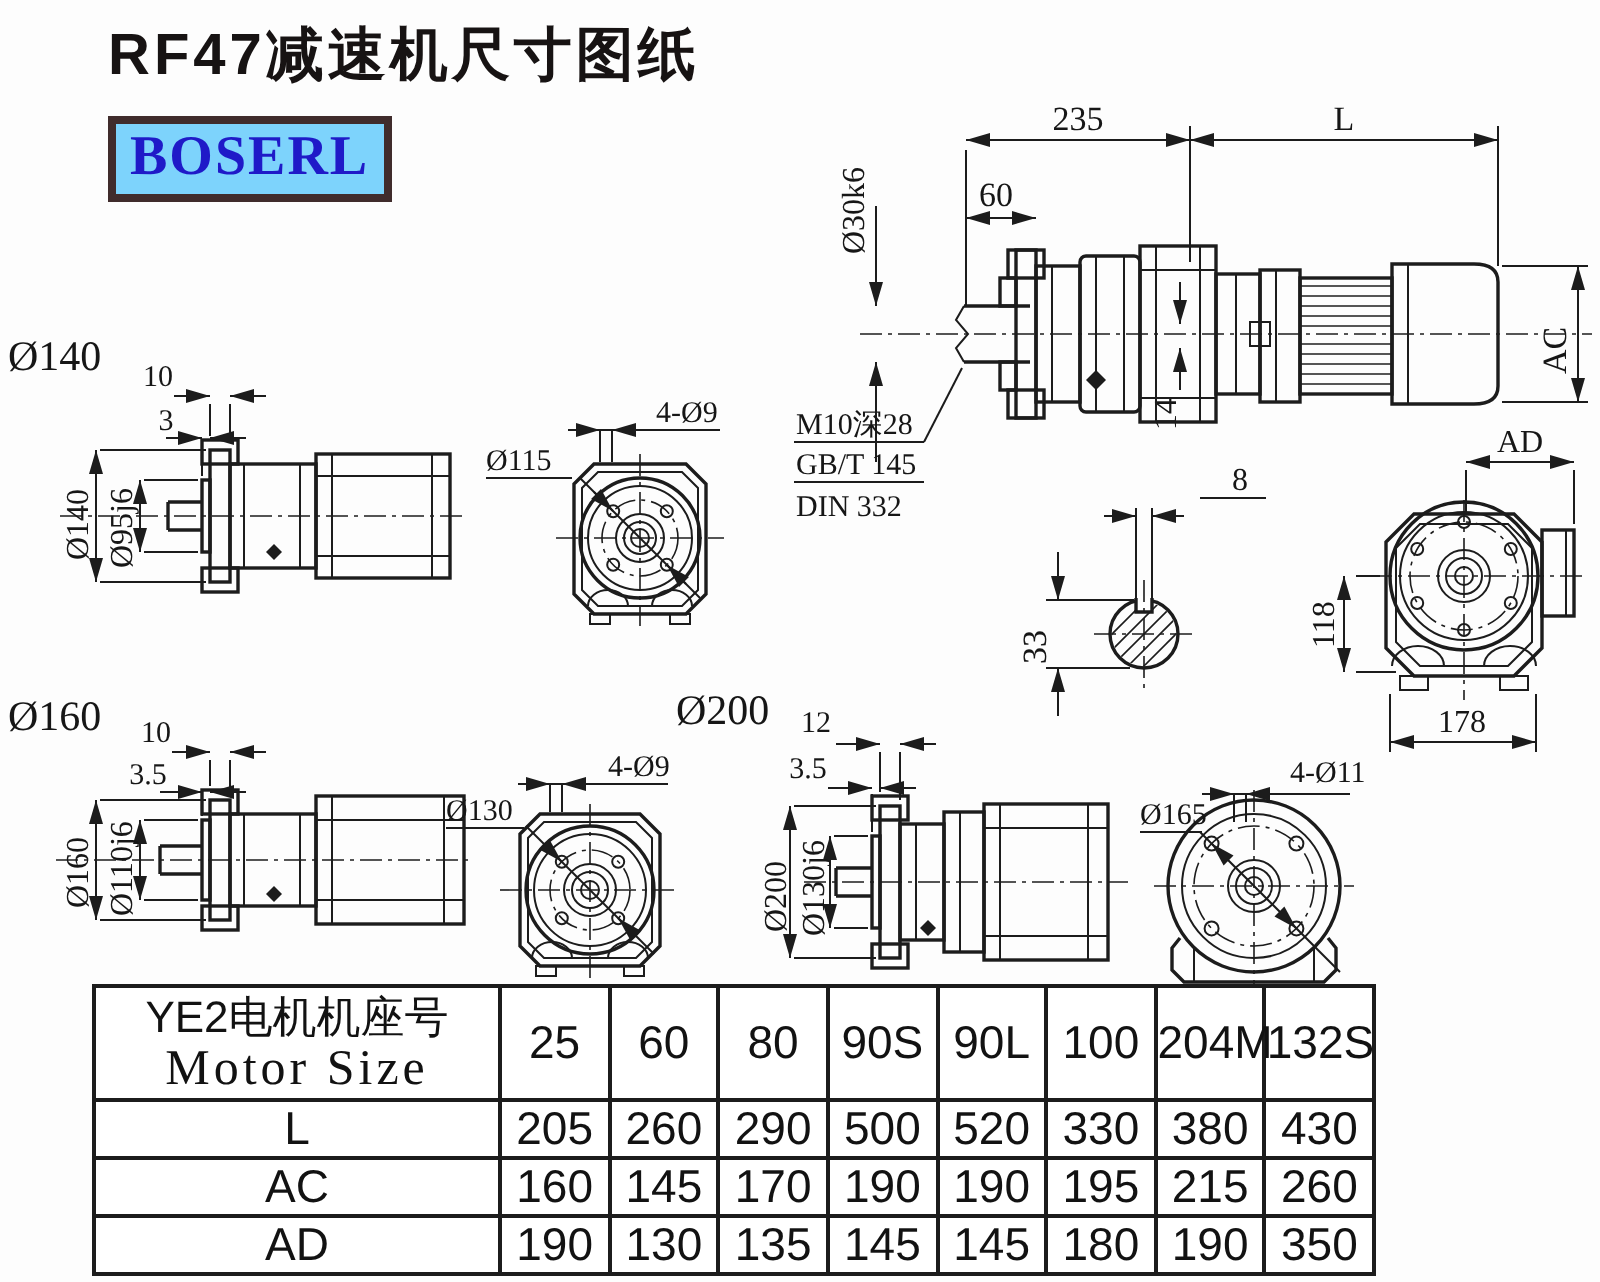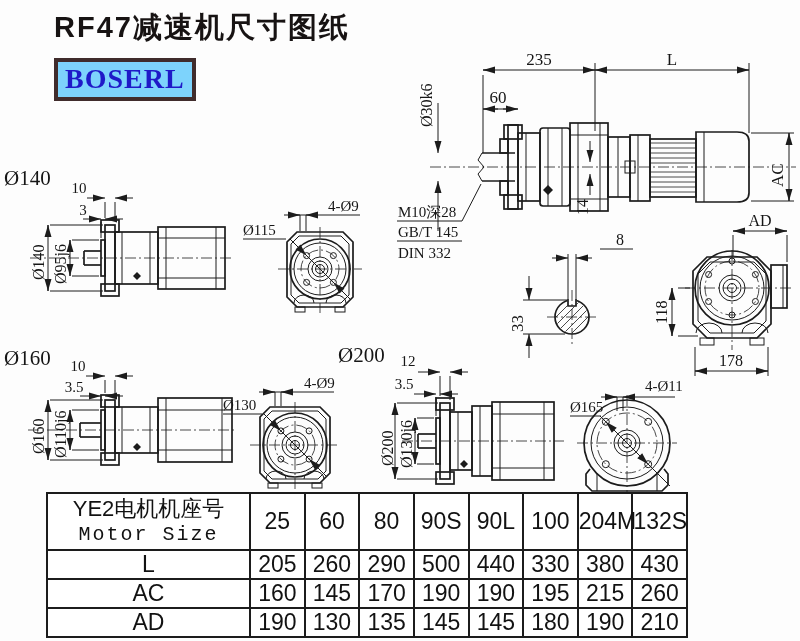--- a/index.html
+++ b/index.html
@@ -18,21 +18,21 @@
   svg text { fill:#161616; font-family:"Liberation Serif", serif; }
   .d15{font-size:15px} .d16{font-size:16px} .d17{font-size:17px} .d21{font-size:21px}
   .mid{text-anchor:middle}
   #dim-table { position:absolute; left:0; top:492px; width:642px; border-collapse:collapse; table-layout:fixed; background:#fff; font-family:"Liberation Sans", sans-serif;margin-left:46px; }
   #dim-table th, #dim-table td { border:2px solid #1c1c1c; text-align:center; vertical-align:middle; font-weight:normal; color:#121212; }
   #dim-table tr.hd { height:57px; }
   #dim-table tr.dr { height:29px; }
   #dim-table td { font-size:23px; }
   #dim-table th { font-size:23px; }
   .hcn { font-size:22px; line-height:26px; }
-  .hen { font-size:20px; line-height:26px; font-family:Liberation Mono, monospace; letter-spacing:2px; }
+  .hen { font-size:25px; line-height:26px; font-family:Liberation Serif, serif; letter-spacing:2px; }
 </style>
 </head>
 <body>
 
 <div id="title" class="abs">RF47减速机尺寸图纸</div>
 <div id="logo" class="abs">BOSERL</div>
 
 <svg style="left:392px;top:45px" width="408" height="248" viewBox="0 0 408 248">
   <defs>
     <marker id="ar" markerWidth="13" markerHeight="9" refX="12.5" refY="4.5" orient="auto" markerUnits="userSpaceOnUse">
@@ -468,21 +468,21 @@
       <th>100</th>
       <th>204M</th>
       <th>132S</th>
     </tr>
     <tr class="dr">
       <td>L</td>
       <td>205</td>
       <td>260</td>
       <td>290</td>
       <td>500</td>
-      <td>440</td>
+      <td>520</td>
       <td>330</td>
       <td>380</td>
       <td>430</td>
     </tr>
     <tr class="dr">
       <td>AC</td>
       <td>160</td>
       <td>145</td>
       <td>170</td>
       <td>190</td>
@@ -493,16 +493,16 @@
     </tr>
     <tr class="dr">
       <td>AD</td>
       <td>190</td>
       <td>130</td>
       <td>135</td>
       <td>145</td>
       <td>145</td>
       <td>180</td>
       <td>190</td>
-      <td>210</td>
+      <td>350</td>
     </tr>
   </tbody>
 </table>
 
 </body></html>

